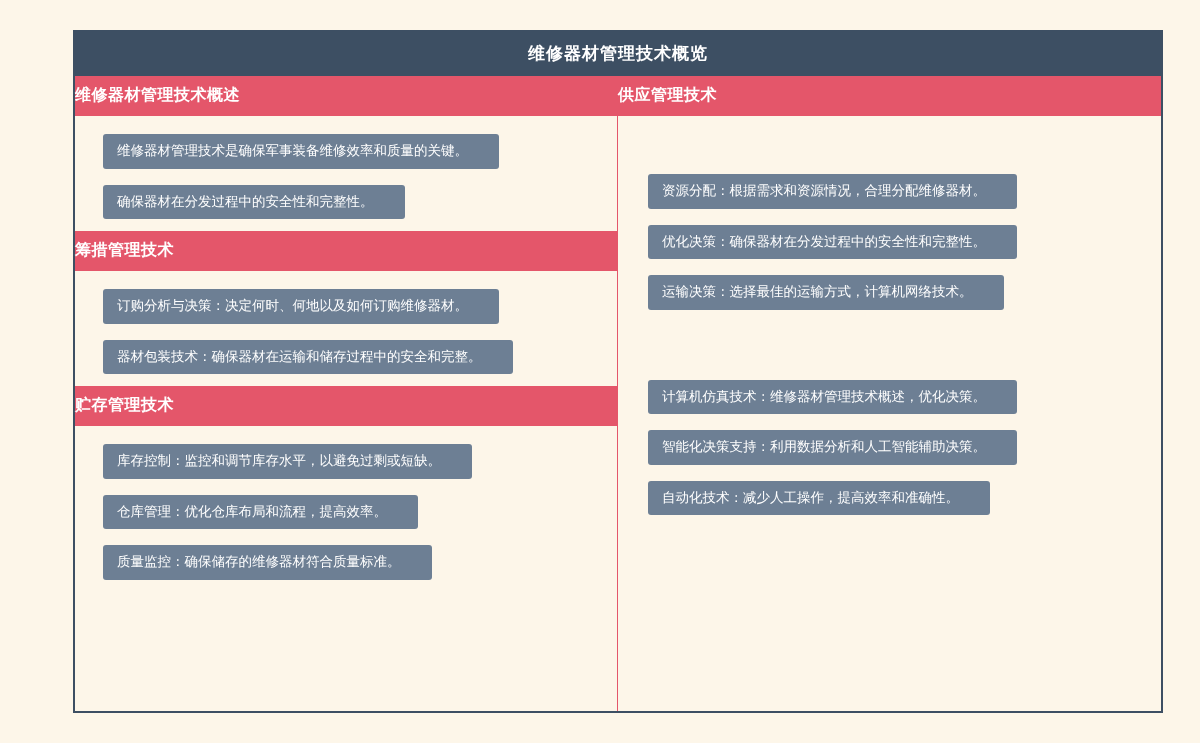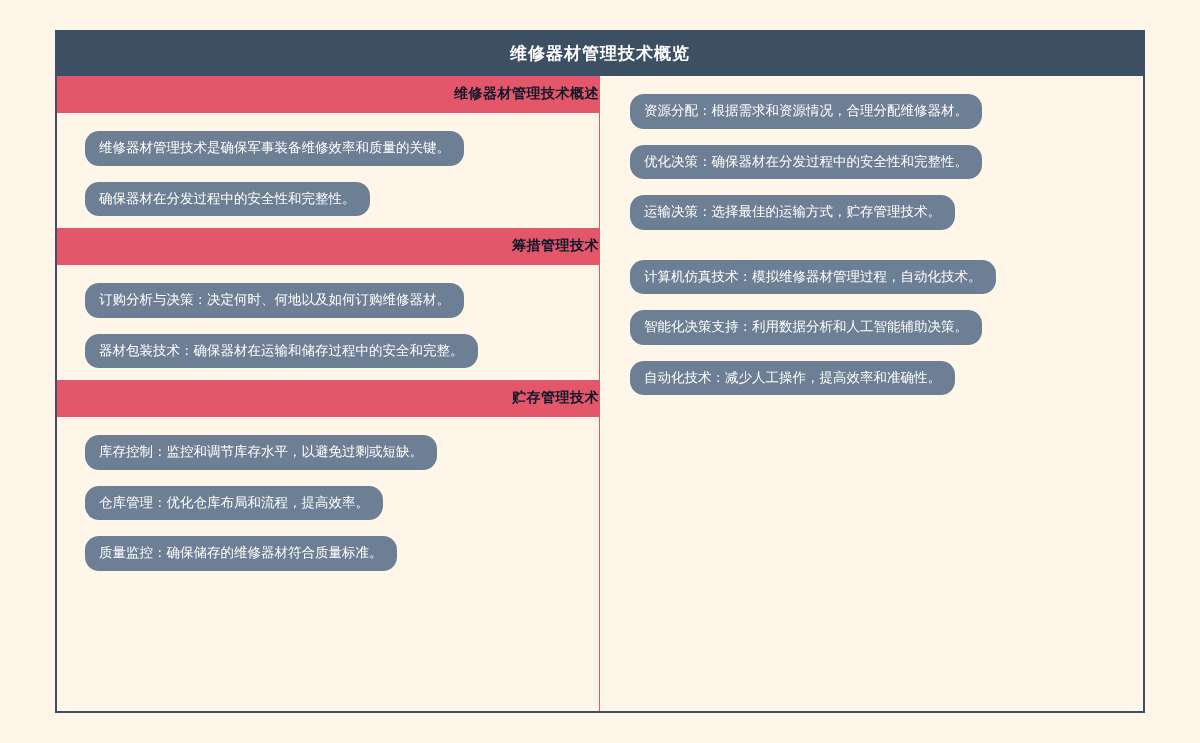--- a/index.html
+++ b/index.html
@@ -8,21 +8,21 @@
   }
   body {
     width: 1200px;
     height: 743px;
     background: #fdf6e9;
     font-family: "Liberation Sans", sans-serif;
     overflow: hidden;
   }
   .board {
     position: absolute;
-    left: 55px;
+    left: 73px;
     top: 30px;
     width: 1090px;
     height: 683px;
     background: #fdf6e9;
     border: 2px solid #3d4f63;
     box-sizing: border-box;
     display: flex;
     flex-direction: column;
   }
   .board-title {
@@ -47,49 +47,50 @@
   }
   .column.left {
     border-right: 1px solid #e4566a;
   }
   .section {
     display: flex;
     flex-direction: column;
   }
   .section-header {
     background: #e4566a;
-    color: #0f172a;
-    font-size: 14px;
+    color: #ffffff;
+    font-size: 16px;
     font-weight: bold;
-    text-align: right;
+    text-align: left;
     padding: 9px 0 10px 0;
     letter-spacing: 0.5px;
   }
   .section-body {
     padding: 18px 0 12px 0;
     display: flex;
     flex-direction: column;
     gap: 16px;
   }
   .column.left .section-body {
     padding-left: 28px;
     padding-right: 28px;
   }
   .column.right .section-body {
     padding-left: 30px;
     padding-right: 30px;
+    margin-top: 40px;
   }
   .item {
     align-self: flex-start;
     background: #6d7f94;
     color: #ffffff;
     font-size: 13.5px;
     line-height: 1;
-    padding: 10px 14px 11px 14px;
-    border-radius: 14px;
+    padding: 10px 31px 11px 14px;
+    border-radius: 3px;
     white-space: nowrap;
   }
   .spacer {
     flex: 1;
   }
 </style>
 </head>
 <body>
 
 <div class="board">
@@ -124,30 +125,31 @@
           <div class="item">质量监控：确保储存的维修器材符合质量标准。</div>
         </div>
       </div>
 
       <div class="spacer"></div>
     </div>
 
     <div class="column right">
 
       <div class="section">
+        <div class="section-header">供应管理技术</div>
         <div class="section-body">
           <div class="item">资源分配：根据需求和资源情况，合理分配维修器材。</div>
           <div class="item">优化决策：确保器材在分发过程中的安全性和完整性。</div>
-          <div class="item">运输决策：选择最佳的运输方式，贮存管理技术。</div>
+          <div class="item">运输决策：选择最佳的运输方式，计算机网络技术。</div>
         </div>
       </div>
 
       <div class="section">
         <div class="section-body">
-          <div class="item">计算机仿真技术：模拟维修器材管理过程，自动化技术。</div>
+          <div class="item">计算机仿真技术：维修器材管理技术概述，优化决策。</div>
           <div class="item">智能化决策支持：利用数据分析和人工智能辅助决策。</div>
           <div class="item">自动化技术：减少人工操作，提高效率和准确性。</div>
         </div>
       </div>
 
       <div class="spacer"></div>
     </div>
 
   </div>
 </div>

